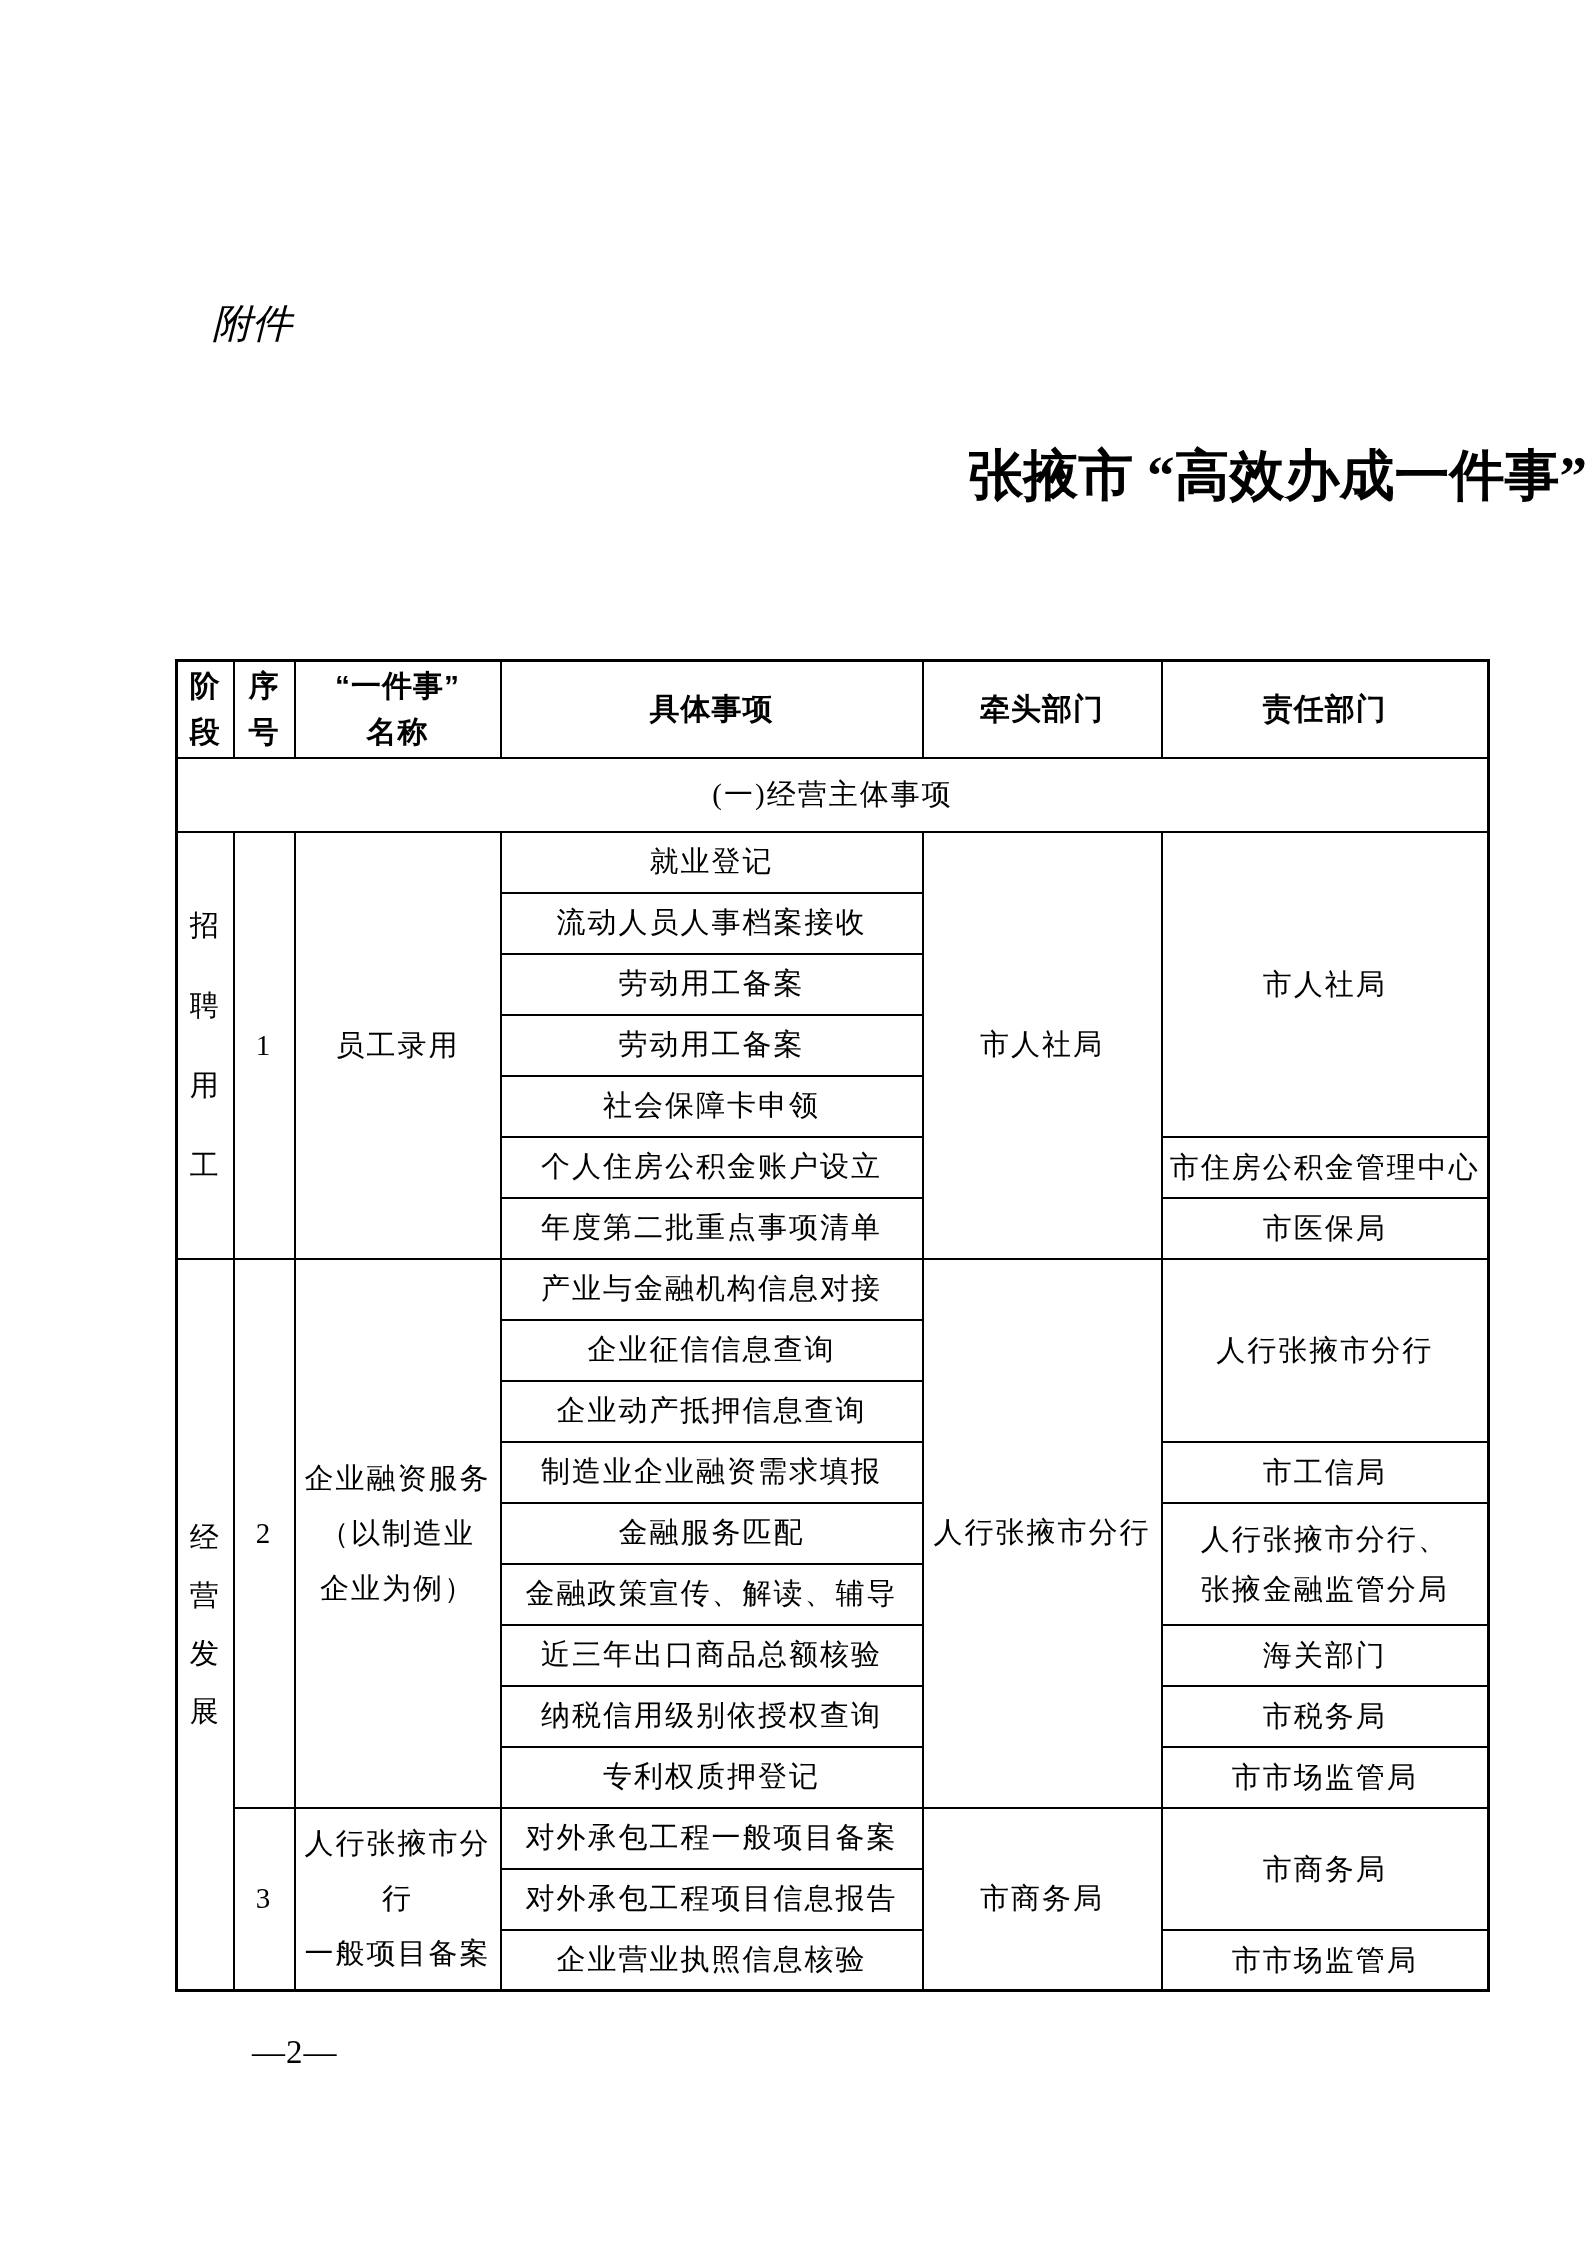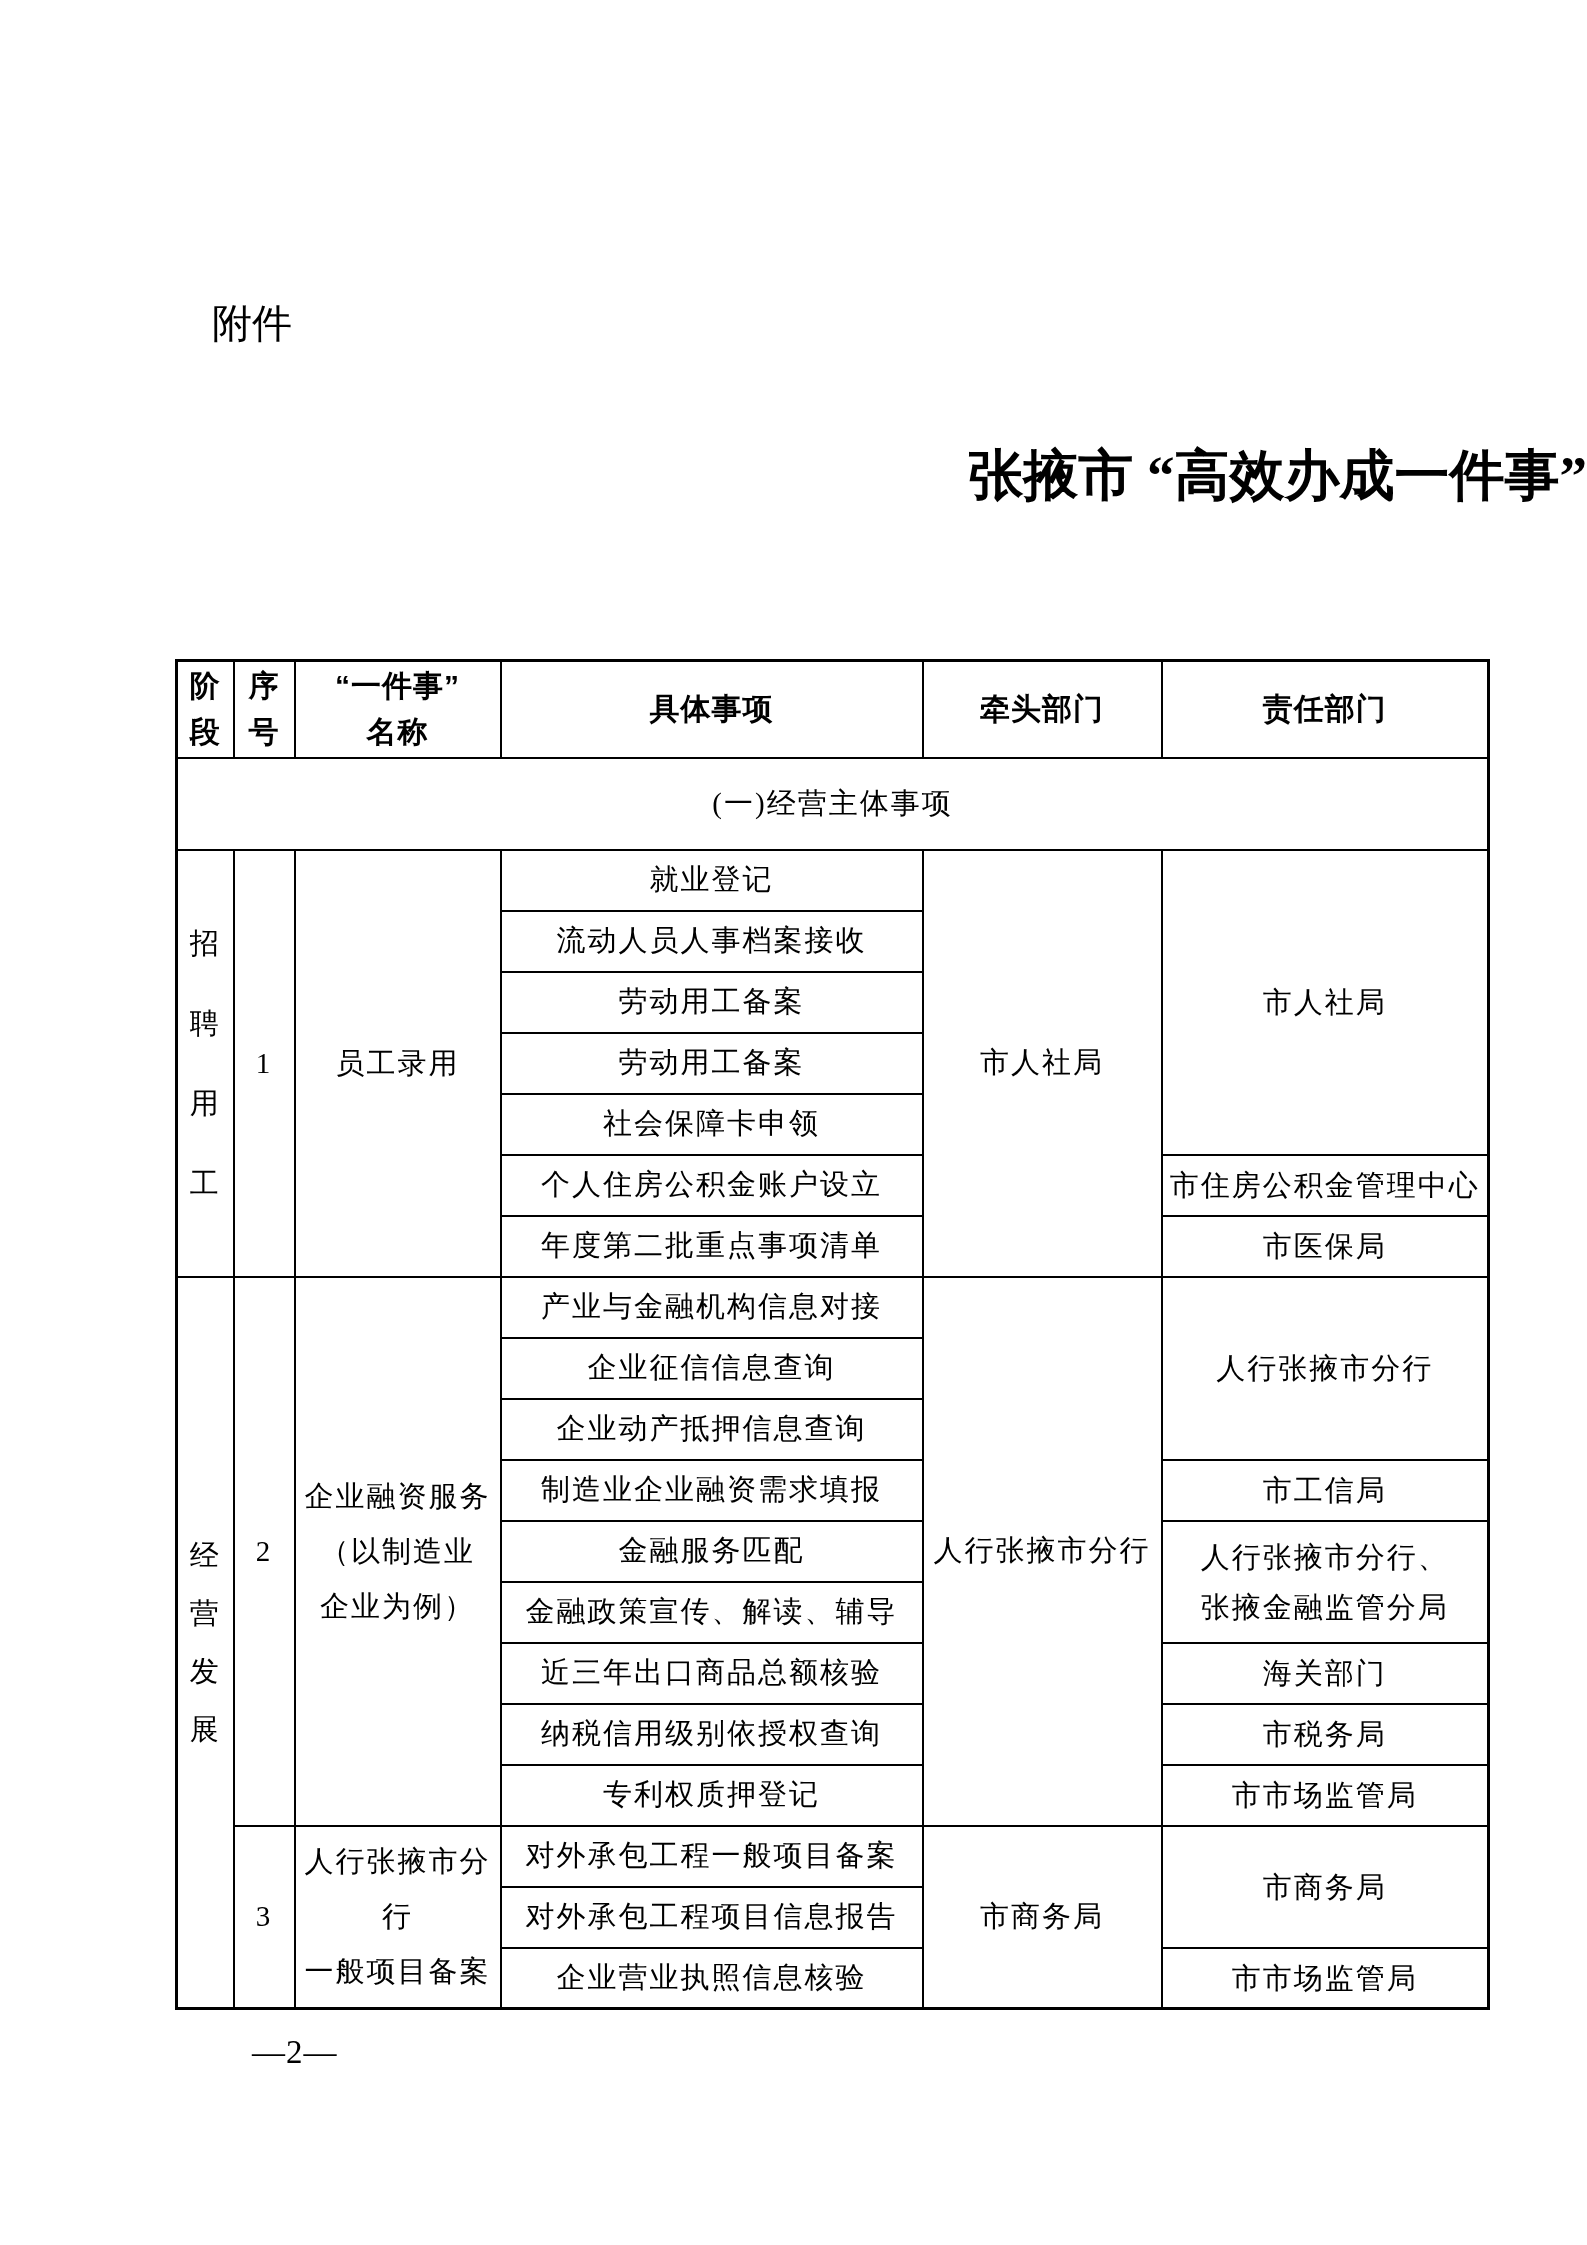--- a/index.html
+++ b/index.html
@@ -14,20 +14,21 @@
     color: #000000;
     font-family: "Liberation Serif", serif;
   }
   .attachment-label {
     position: absolute;
     left: 212px;
     top: 300px;
     font-family: "Liberation Sans", sans-serif;
     font-size: 40px;
     line-height: 46px;
+    font-style: italic;
   }
   .doc-title {
     position: absolute;
     top: 436px;
     left: 0;
     width: 100%;
     text-align: right;
     font-size: 55px;
     font-weight: bold;
     line-height: 80px;
@@ -54,21 +55,21 @@
   }
   table.items-table th {
     font-family: "Liberation Sans", sans-serif;
     font-weight: bold;
     font-size: 30px;
     white-space: pre-line;
     line-height: 46px;
     letter-spacing: 1px;
   }
   tr.header-row { height: 97px; }
-  tr.section-row { height: 92px; }
+  tr.section-row { height: 74px; }
   tr.body-row { height: 61px; }
   td.section-cell {
     text-align: left;
     padding-left: 12px;
     font-size: 34px;
     letter-spacing: 1px;
   }
   td.item-cell {
     text-align: left;
     padding-left: 10px;

